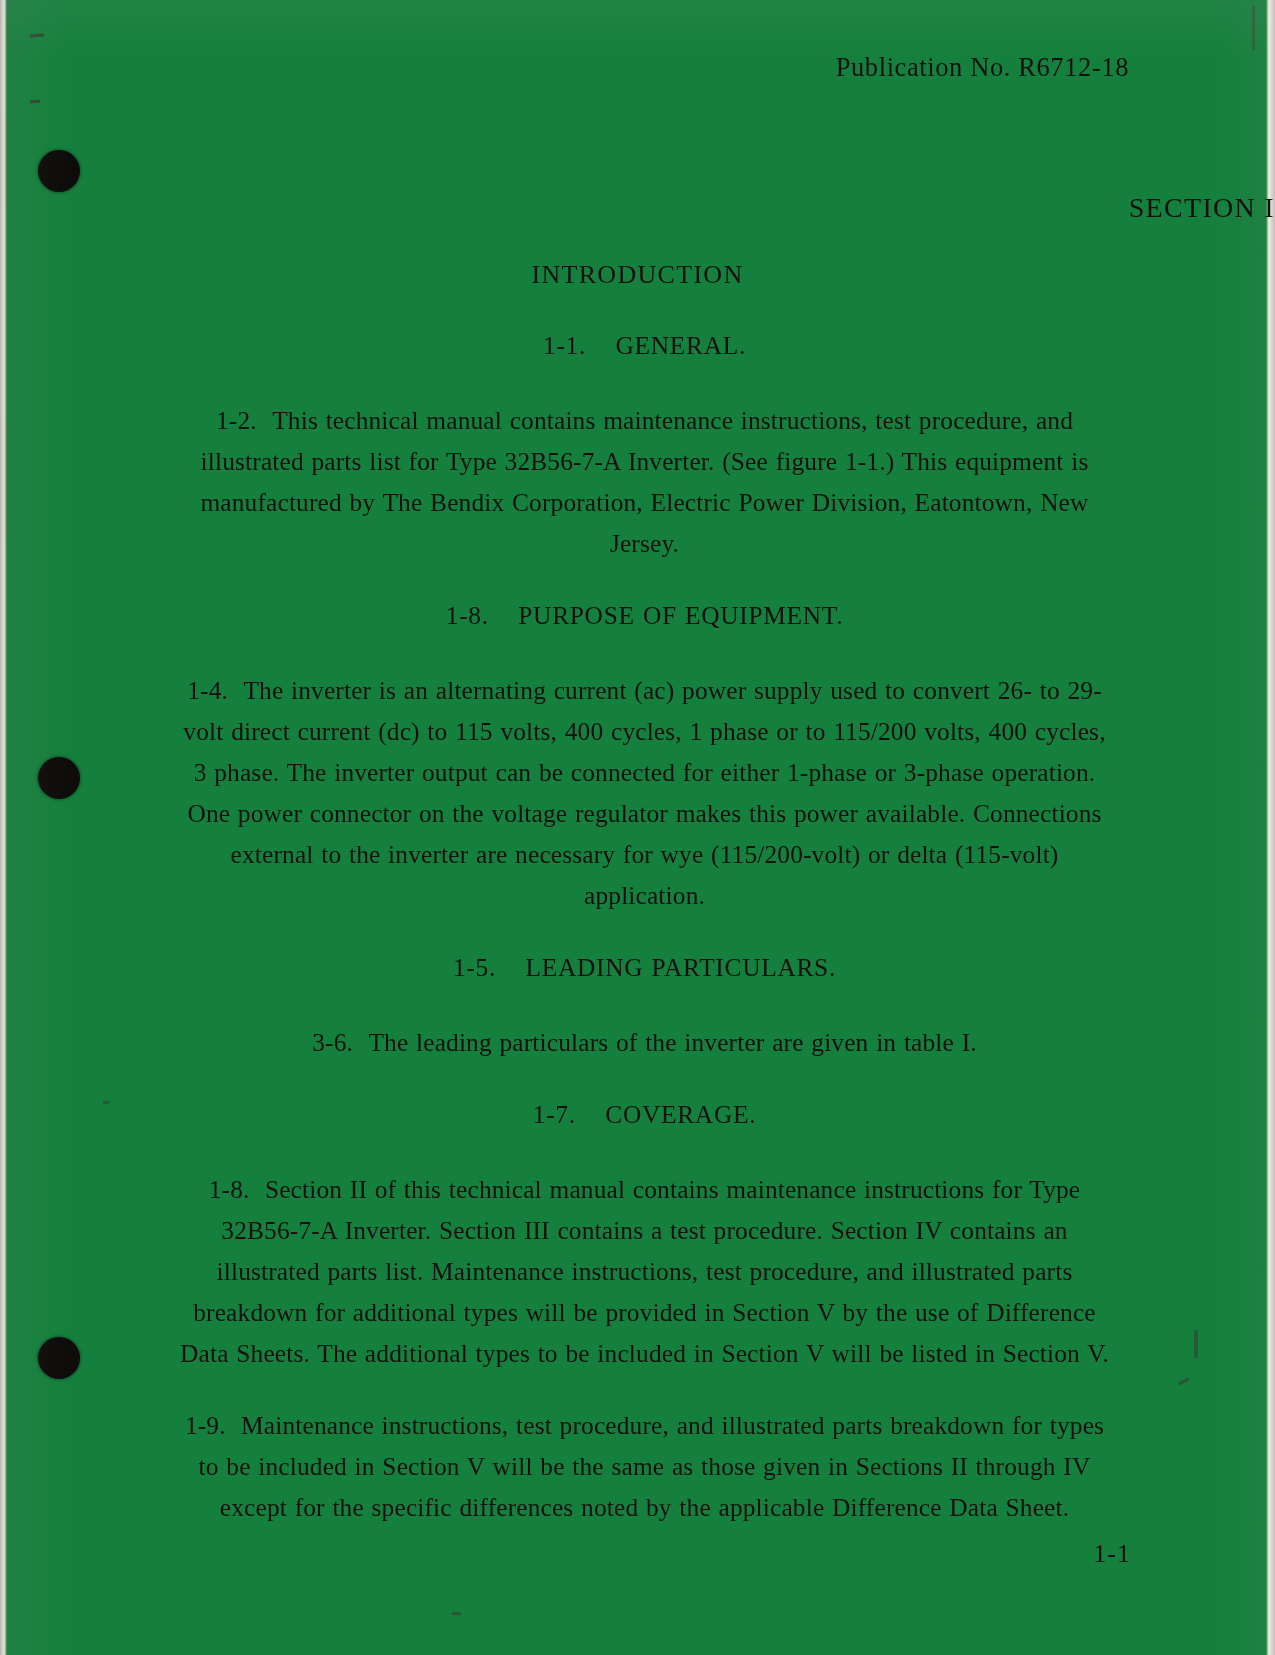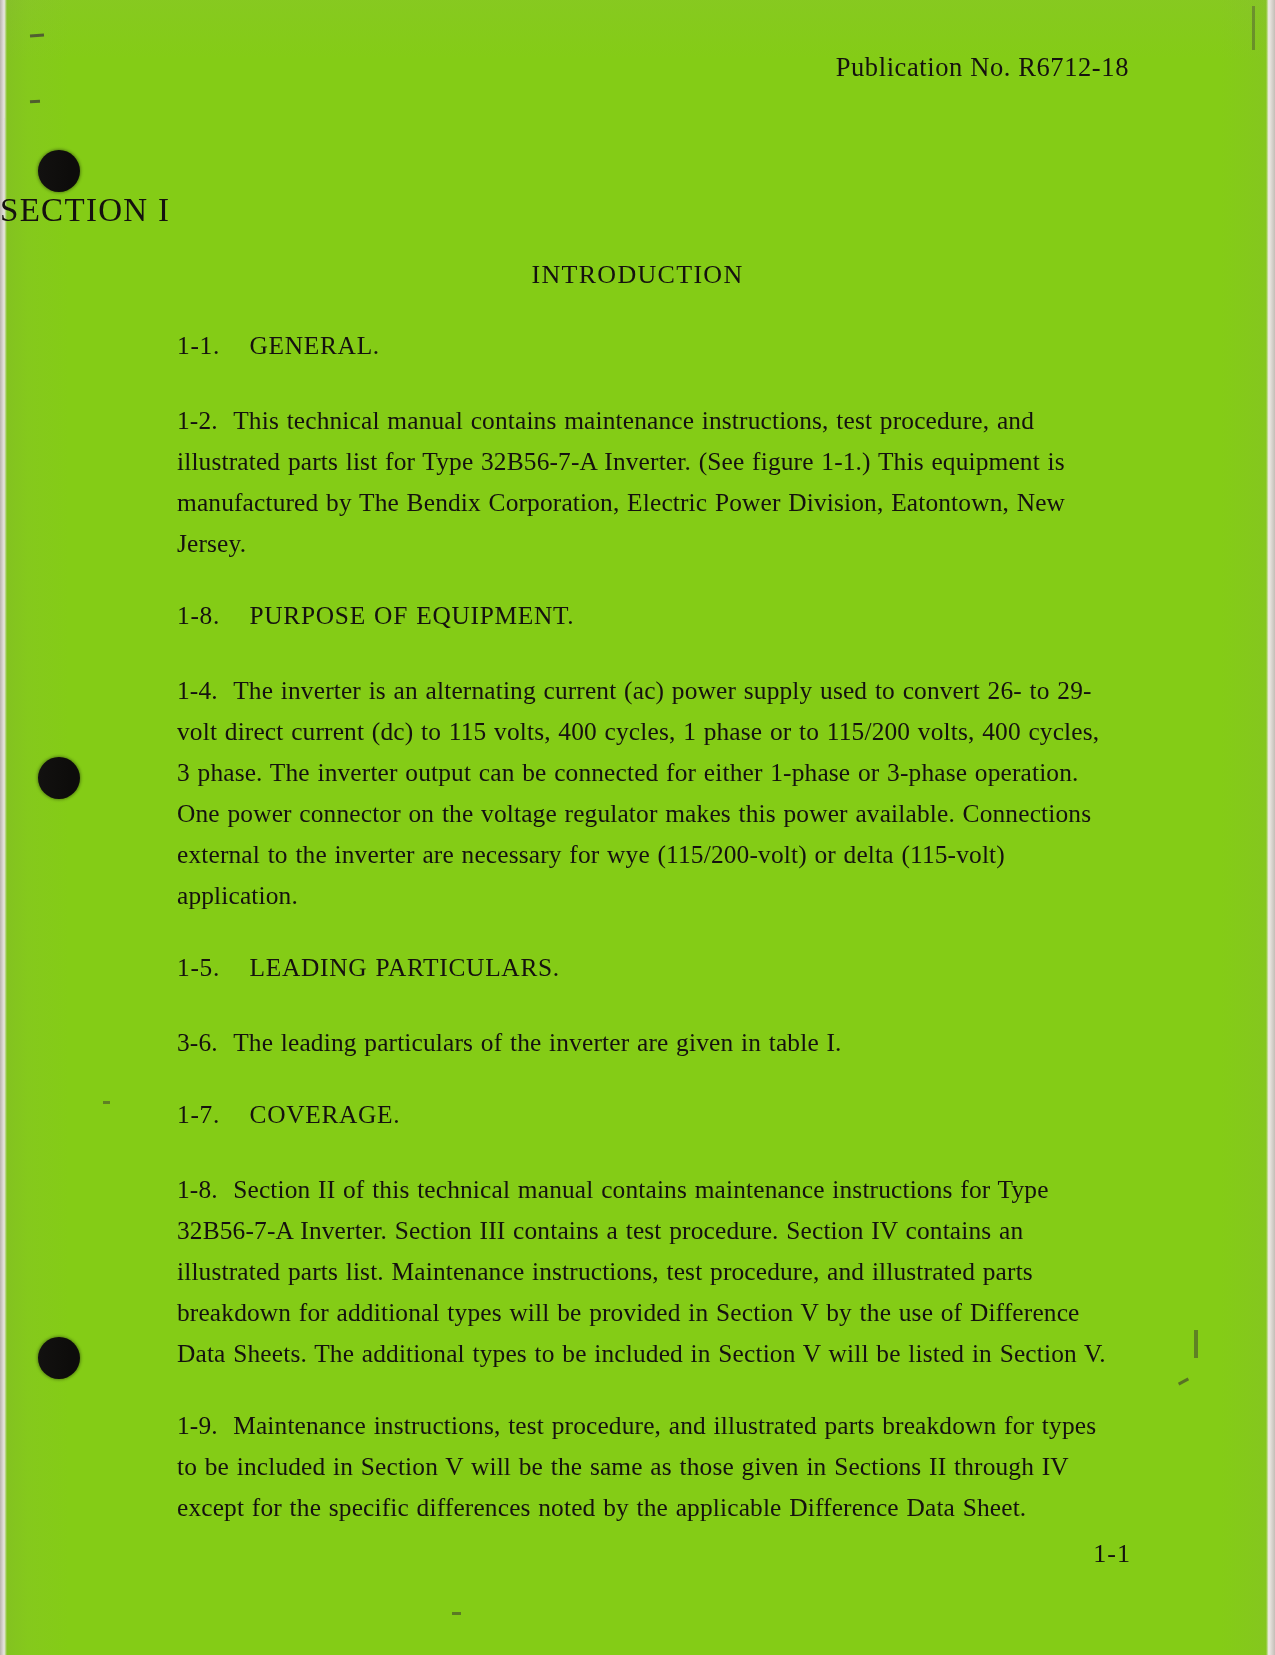--- a/index.html
+++ b/index.html
@@ -4,21 +4,21 @@
 <style>
   html, body {
     margin: 0;
     padding: 0;
     background: #ffffff;
   }
   .page {
     position: relative;
     width: 1275px;
     height: 1655px;
-    background: #84cc16;
+    background: #15803d;
     overflow: hidden;
     font-family: "Liberation Serif", "DejaVu Serif", serif;
     color: #15110f;
   }
 
   
   .scan-tone {
     position: absolute;
     inset: 0;
     background:
@@ -83,22 +83,22 @@
     letter-spacing: 0.6px;
     white-space: nowrap;
     z-index: 7;
   }
 
   .section-title {
     position: absolute;
     top: 192px;
     left: 0;
     width: 1275px;
-    text-align: left;
-    font-size: 33px;
+    text-align: right;
+    font-size: 28px;
     letter-spacing: 1.3px;
     z-index: 7;
   }
   .section-sub {
     position: absolute;
     top: 260px;
     left: 0;
     width: 1275px;
     text-align: center;
     font-size: 26px;
@@ -110,21 +110,21 @@
     position: absolute;
     left: 177px;
     top: 325px;
     width: 935px;
     z-index: 7;
   }
 
   .para {
     font-size: 25.4px;
     line-height: 41px;
-    text-align: left;
+    text-align: center;
     margin: 0 0 10px 0;
     letter-spacing: 0.15px;
     word-spacing: 1.2px;
   }
   .para.heading {
     letter-spacing: 0.7px;
     margin-bottom: 18px;
   }
   .para.heading .num { margin-right: 13px; }
   .para .num { display: inline; }

